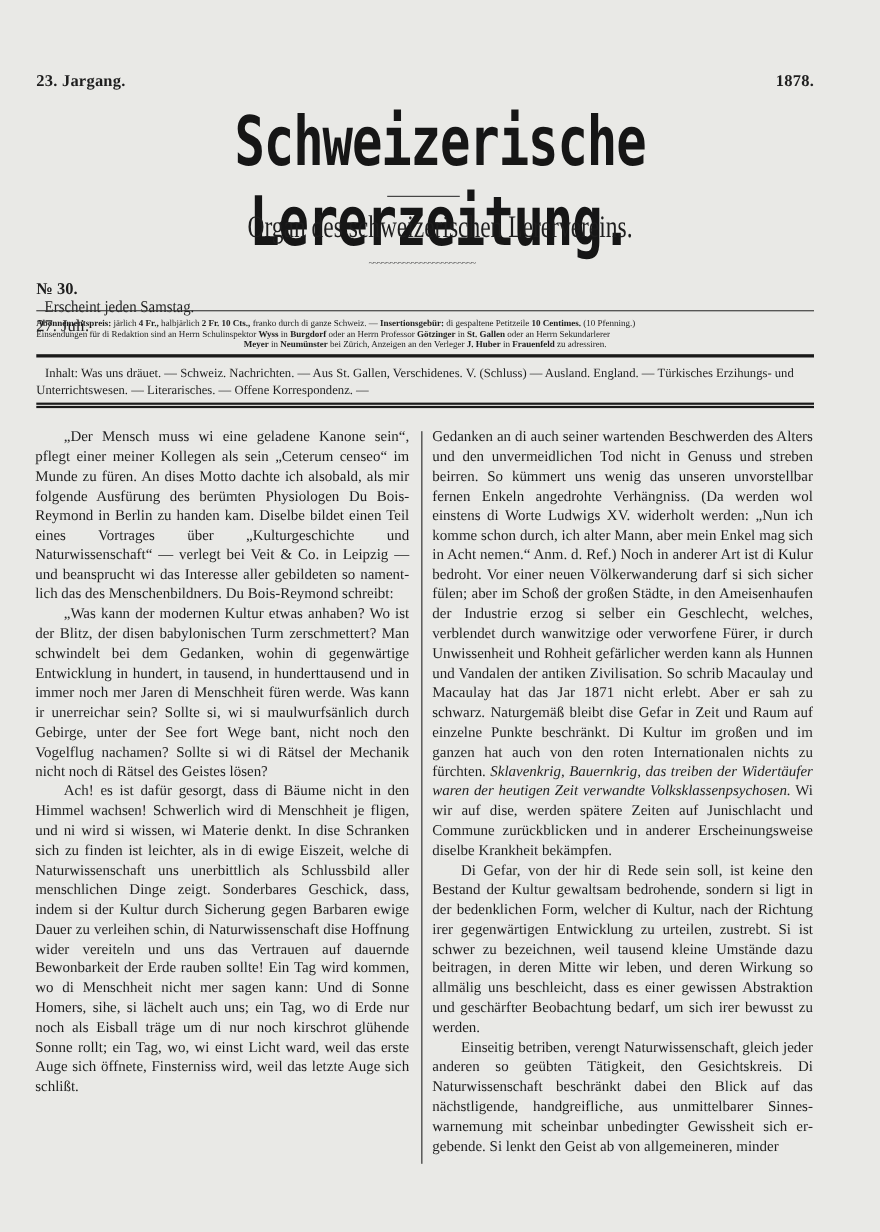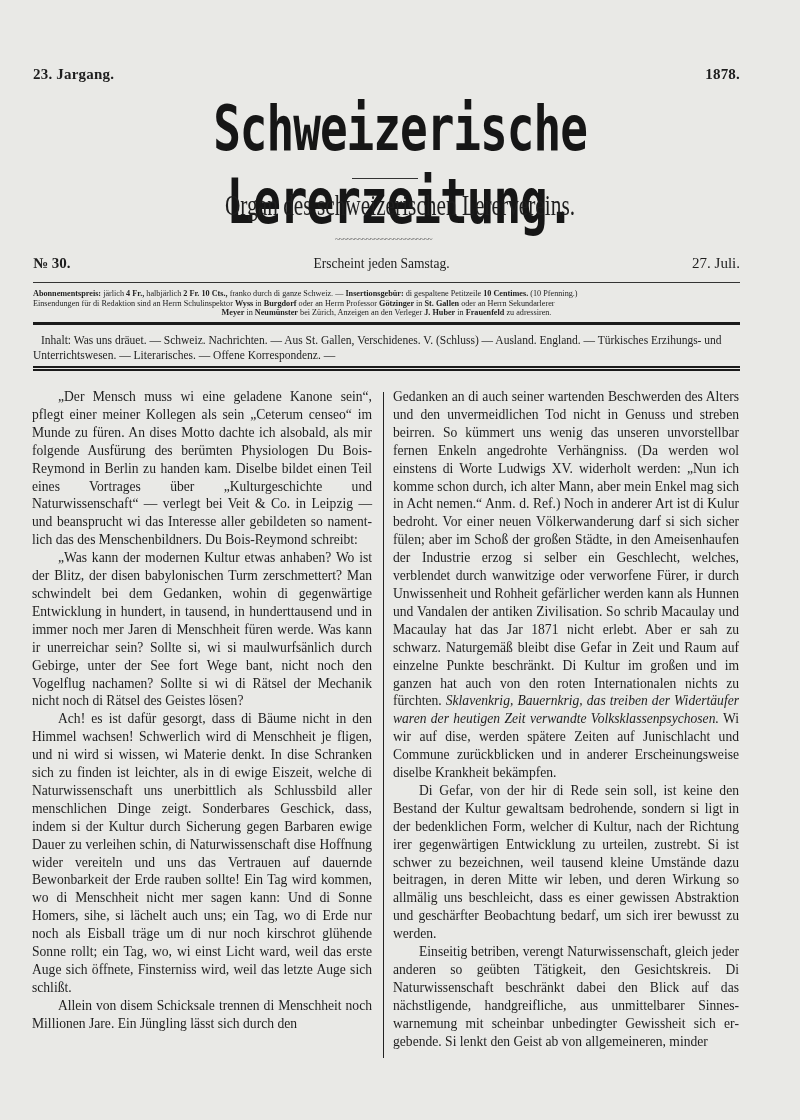--- a/index.html
+++ b/index.html
@@ -34,20 +34,21 @@
     transform: scaleX(0.82) scaleY(1.1); transform-origin: top center;
   }
   .ornament {
     position: absolute; left: 335px; width: 104px; top: 234px;
     font-size: 9px; color: #555; letter-spacing: -1px; overflow: hidden; white-space: nowrap;
   }
   .issue-line {
     position: absolute; left: 33px; right: 60px; top: 255px;
     display: flex; justify-content: space-between; align-items: baseline;
     font-size: 15px;
+    flex-direction: column;
   }
   .issue-line .num { font-weight: bold; }
   .issue-line .mid { transform: scaleX(0.9); }
   .issue-line .date { font-weight: normal; }
   .rule-thin { position: absolute; left: 33px; right: 60px; border-top: 1px solid #333; }
   .rule-thick { position: absolute; left: 33px; right: 60px; border-top: 3px solid #1a1a1a; }
   .rule-thick.two { border-top: 2px solid #1a1a1a; box-shadow: 0 3px 0 #1a1a1a; }
   .subscription {
     position: absolute; left: 33px; right: 60px; top: 289px;
     font-size: 8.2px; line-height: 9.5px; text-align: justify;
@@ -112,21 +113,20 @@
   <div class="contents">
     <b>Inhalt:</b><span> Was uns dräuet. — Schweiz. Nachrichten. — Aus St. Gallen, Verschidenes. V. (Schluss) — Ausland. England. — Türkisches Erzihungs- und Unterrichtswesen. — Literarisches. — Offene Korrespondenz. —</span>
   </div>
 
   <div class="rule-thick two" style="top:366px"></div>
 
   <div class="col left">
     <p class="indent">„Der Mensch muss wi eine geladene Kanone sein“, pflegt einer meiner Kollegen als sein „Ceterum censeo“ im Munde zu füren. An dises Motto dachte ich alsobald, als mir folgende Ausfürung des berümten Physiologen Du Bois-Reymond in Berlin zu handen kam. Diselbe bildet einen Teil eines Vortrages über „Kulturgeschichte und Naturwissenschaft“ — verlegt bei Veit &amp; Co. in Leipzig — und beansprucht wi das Interesse aller gebildeten so nament­lich das des Menschenbildners. Du Bois-Reymond schreibt:</p>
     <p class="indent">„Was kann der modernen Kultur etwas anhaben? Wo ist der Blitz, der disen babylonischen Turm zer­schmettert? Man schwindelt bei dem Gedanken, wohin di gegenwärtige Entwicklung in hundert, in tausend, in hunderttausend und in immer noch mer Jaren di Mensch­heit füren werde. Was kann ir unerreichar sein? Sollte si, wi si maulwurfsänlich durch Gebirge, unter der See fort Wege bant, nicht noch den Vogelflug nachamen? Sollte si wi di Rätsel der Mechanik nicht noch di Rätsel des Geistes lösen?</p>
     <p class="indent">Ach! es ist dafür gesorgt, dass di Bäume nicht in den Himmel wachsen! Schwerlich wird di Menschheit je fligen, und ni wird si wissen, wi Materie denkt. In dise Schranken sich zu finden ist leichter, als in di ewige Eis­zeit, welche di Naturwissenschaft uns unerbittlich als Schluss­bild aller menschlichen Dinge zeigt. Sonderbares Geschick, dass, indem si der Kultur durch Sicherung gegen Bar­baren ewige Dauer zu verleihen schin, di Naturwissenschaft dise Hoffnung wider vereiteln und uns das Vertrauen auf dauernde Bewonbarkeit der Erde rauben sollte! Ein Tag wird kommen, wo di Menschheit nicht mer sagen kann: Und di Sonne Homers, sihe, si lächelt auch uns; ein Tag, wo di Erde nur noch als Eisball träge um di nur noch kirschrot glühende Sonne rollt; ein Tag, wo, wi einst Licht ward, weil das erste Auge sich öffnete, Finsterniss wird, weil das letzte Auge sich schlißt.</p>
-    <p class="indent">Allein von disem Schicksale trennen di Menschheit noch Millionen Jare. Ein Jüngling lässt sich durch den</p>
   </div>
 
   <div class="divider"></div>
 
   <div class="col right">
     <p><span>Gedanken an di auch seiner wartenden Beschwerden des Alters und den unvermeidlichen Tod nicht in Genuss und streben beirren. So kümmert uns wenig das unseren un­vorstellbar fernen Enkeln angedrohte Verhängniss. (Da werden wol einstens di Worte Ludwigs XV. widerholt werden: „Nun ich komme schon durch, ich alter Mann, aber mein Enkel mag sich in Acht nemen.“ Anm. d. Ref.) Noch in anderer Art ist di Kulur bedroht. Vor einer neuen Völkerwanderung darf si sich sicher fülen; aber im Schoß der großen Städte, in den Ameisenhaufen der In­dustrie erzog si selber ein Geschlecht, welches, verblendet durch wanwitzige oder verworfene Fürer, ir durch Un­wissenheit und Rohheit gefärlicher werden kann als Hunnen und Vandalen der antiken Zivilisation. So schrib Macaulay und Macaulay hat das Jar 1871 nicht erlebt. Aber er sah zu schwarz. Naturgemäß bleibt dise Gefar in Zeit und Raum auf einzelne Punkte beschränkt. Di Kultur im großen und im ganzen hat auch von den roten Inter­nationalen nichts zu fürchten. </span><i>Sklavenkrig, Bauernkrig, das treiben der Widertäufer waren der heutigen Zeit verwandte Volksklassenpsychosen.</i><span> Wi wir auf dise, werden spätere Zeiten auf Junischlacht und Commune zurückblicken und in anderer Erscheinungsweise diselbe Krankheit bekämpfen.</span></p>
     <p class="indent">Di Gefar, von der hir di Rede sein soll, ist keine den Bestand der Kultur gewaltsam bedrohende, sondern si ligt in der bedenklichen Form, welcher di Kultur, nach der Richtung irer gegenwärtigen Entwicklung zu urteilen, zustrebt. Si ist schwer zu bezeichnen, weil tausend kleine Umstände dazu beitragen, in deren Mitte wir leben, und deren Wirkung so allmälig uns beschleicht, dass es einer gewissen Abstraktion und geschärfter Beobachtung bedarf, um sich irer bewusst zu werden.</p>
     <p class="indent">Einseitig betriben, verengt Naturwissenschaft, gleich jeder anderen so geübten Tätigkeit, den Gesichtskreis. Di Naturwissenschaft beschränkt dabei den Blick auf das nächstligende, handgreifliche, aus unmittelbarer Sinnes­warnemung mit scheinbar unbedingter Gewissheit sich er­gebende. Si lenkt den Geist ab von allgemeineren, minder</p>
   </div>
 

